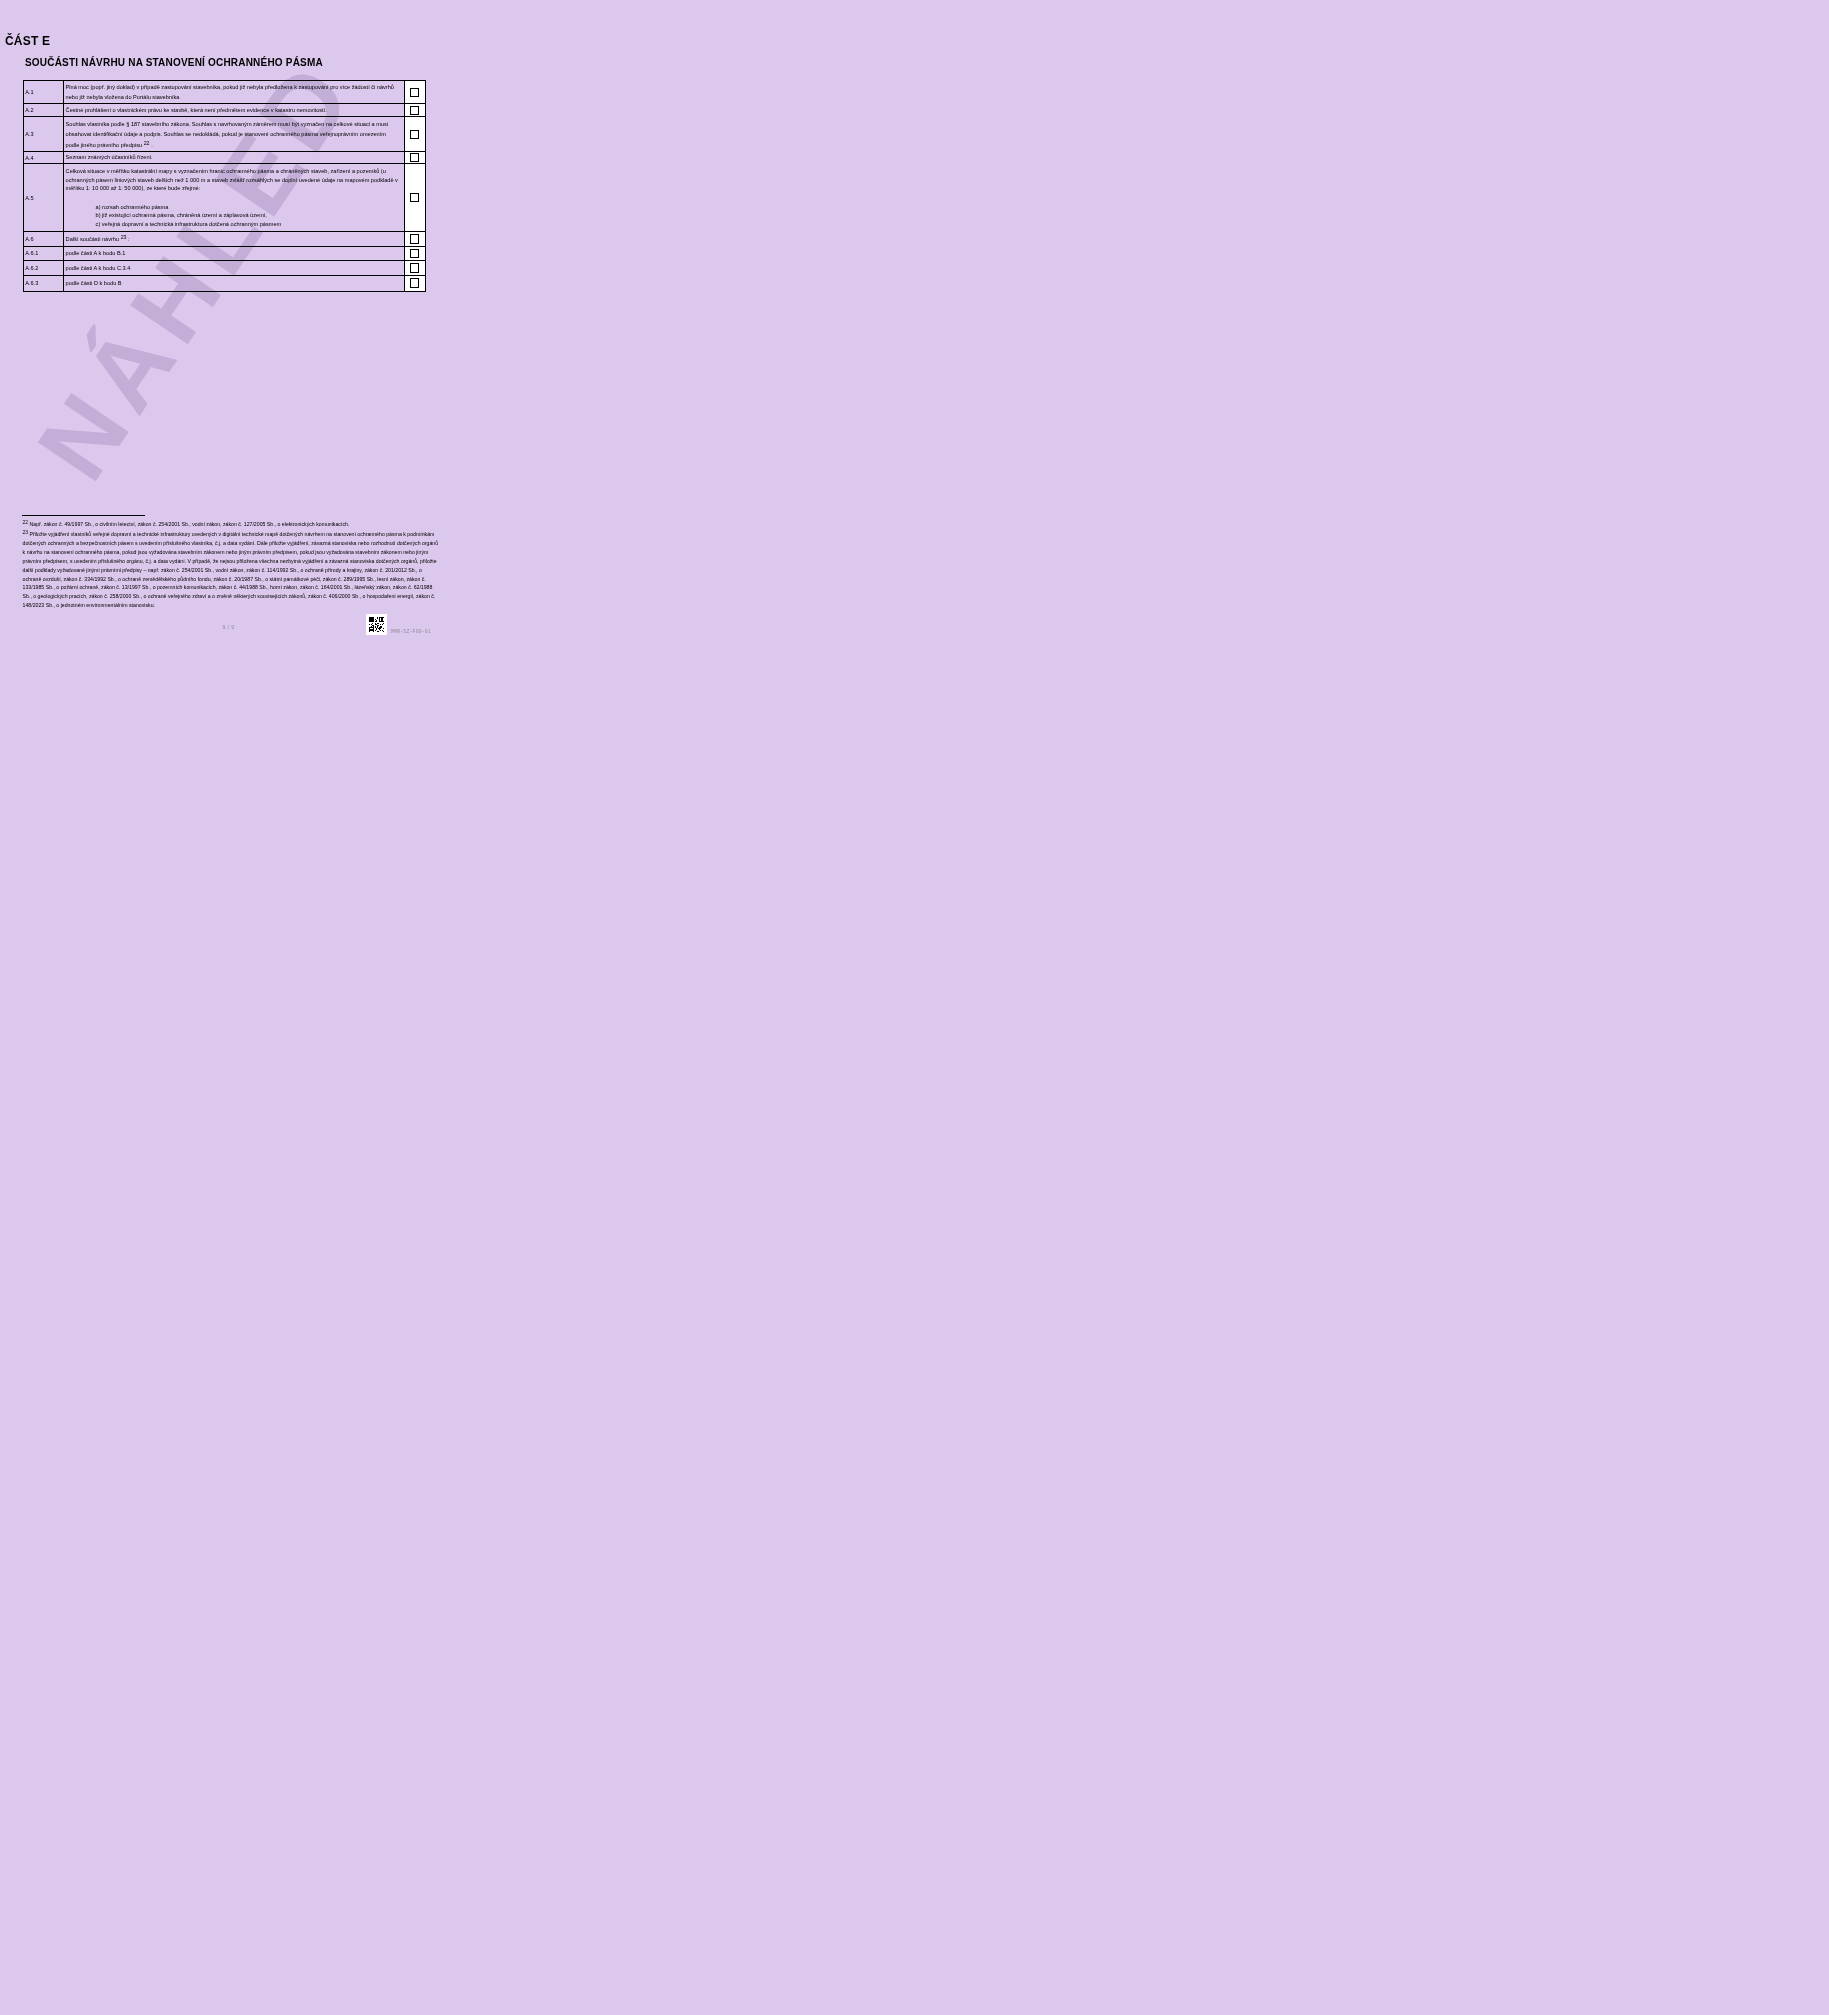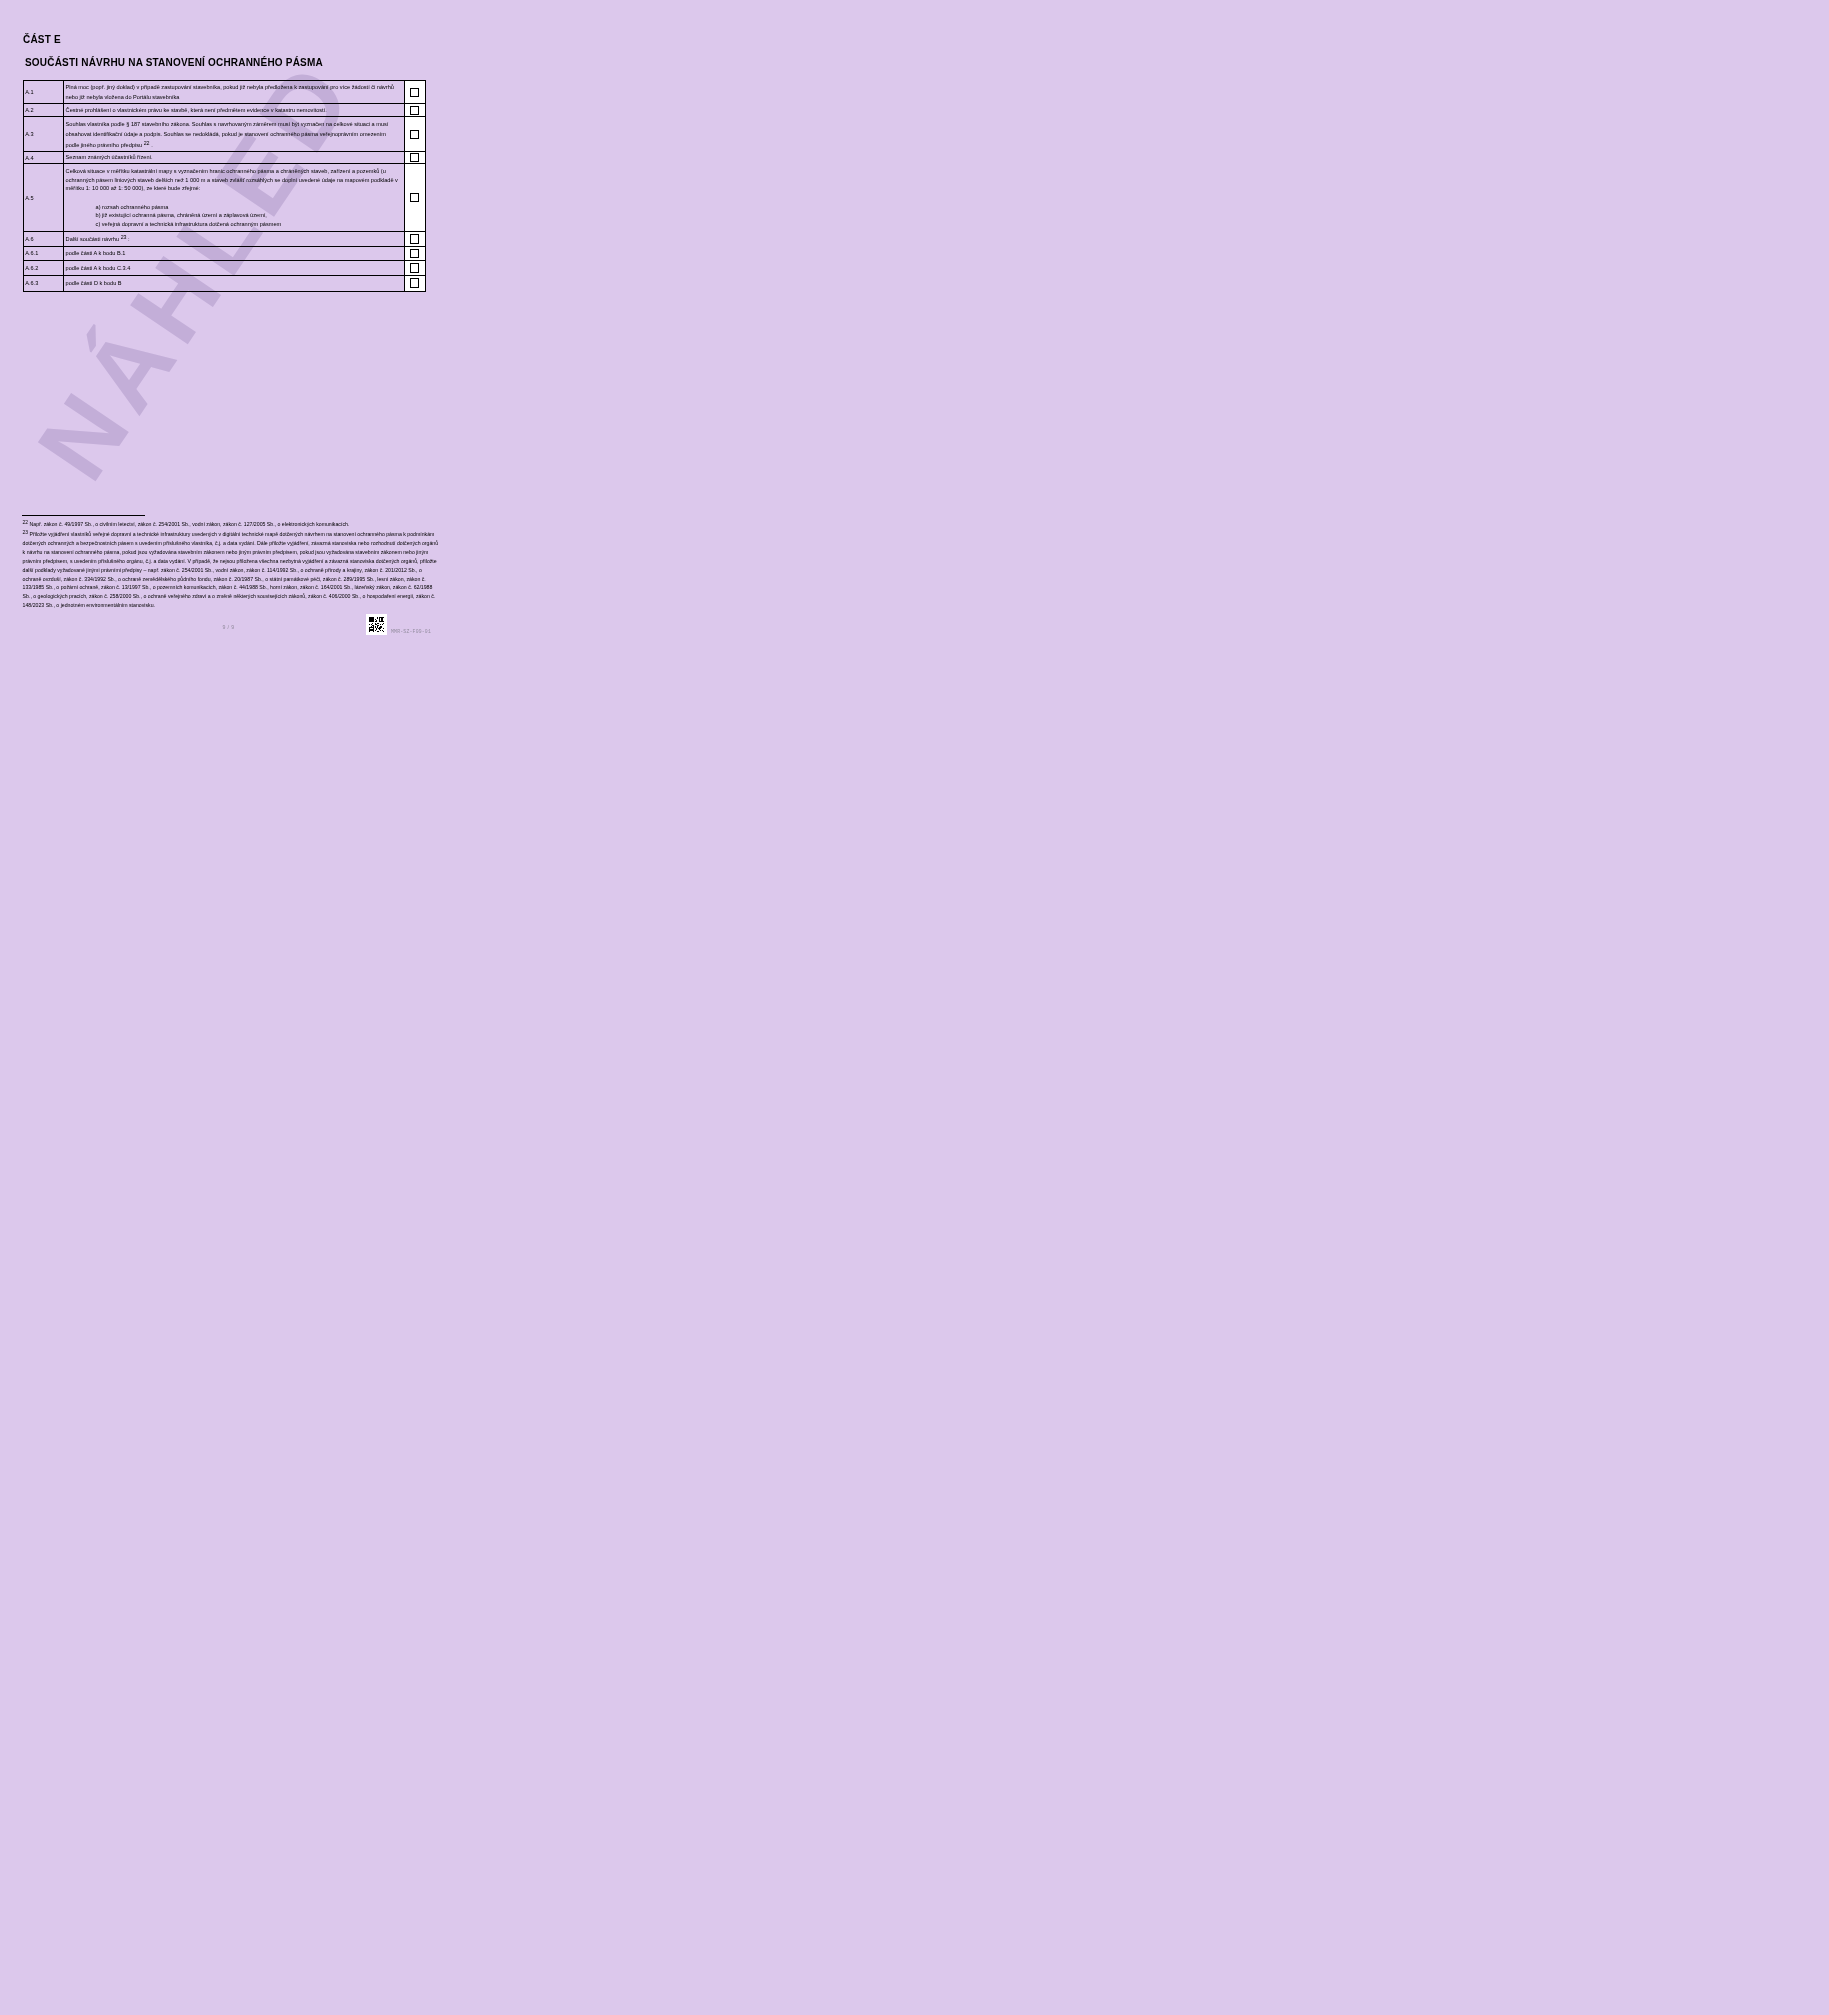--- a/index.html
+++ b/index.html
@@ -9,21 +9,21 @@
 
   
   .watermark {
     position:absolute; left:197px; top:269px; z-index:0;
     transform:translate(-50%,-50%) rotate(-56deg);
     font-size:101px; font-weight:bold; letter-spacing:9.7px;
     color:#c3aed8; white-space:nowrap; user-select:none;
   }
   .content { position:absolute; left:0; top:0; width:100%; height:100%; z-index:1; }
 
-  .part-label { position:absolute; left:23px; top:34px; font-size:10px; font-weight:bold; letter-spacing:0.2px; }
+  .part-label { position:absolute; left:5px; top:34px; font-size:12px; font-weight:bold; letter-spacing:0.2px; }
   .doc-title  { position:absolute; left:25px; top:57px; font-size:10px; font-weight:bold; letter-spacing:0.2px; white-space:nowrap; }
 
   .form-table { position:absolute; left:22.6px; top:80px; width:403px; border:1.2px solid #000; }
   .row  { display:flex; align-items:stretch; border-bottom:1.2px solid #000; }
   .row:last-child { border-bottom:none; }
   .cell-code {
     flex:0 0 40px; border-right:0.8px solid #000;
     display:flex; align-items:center; padding-left:1.6px; font-size:5.6px;
   }
   .cell-text {

